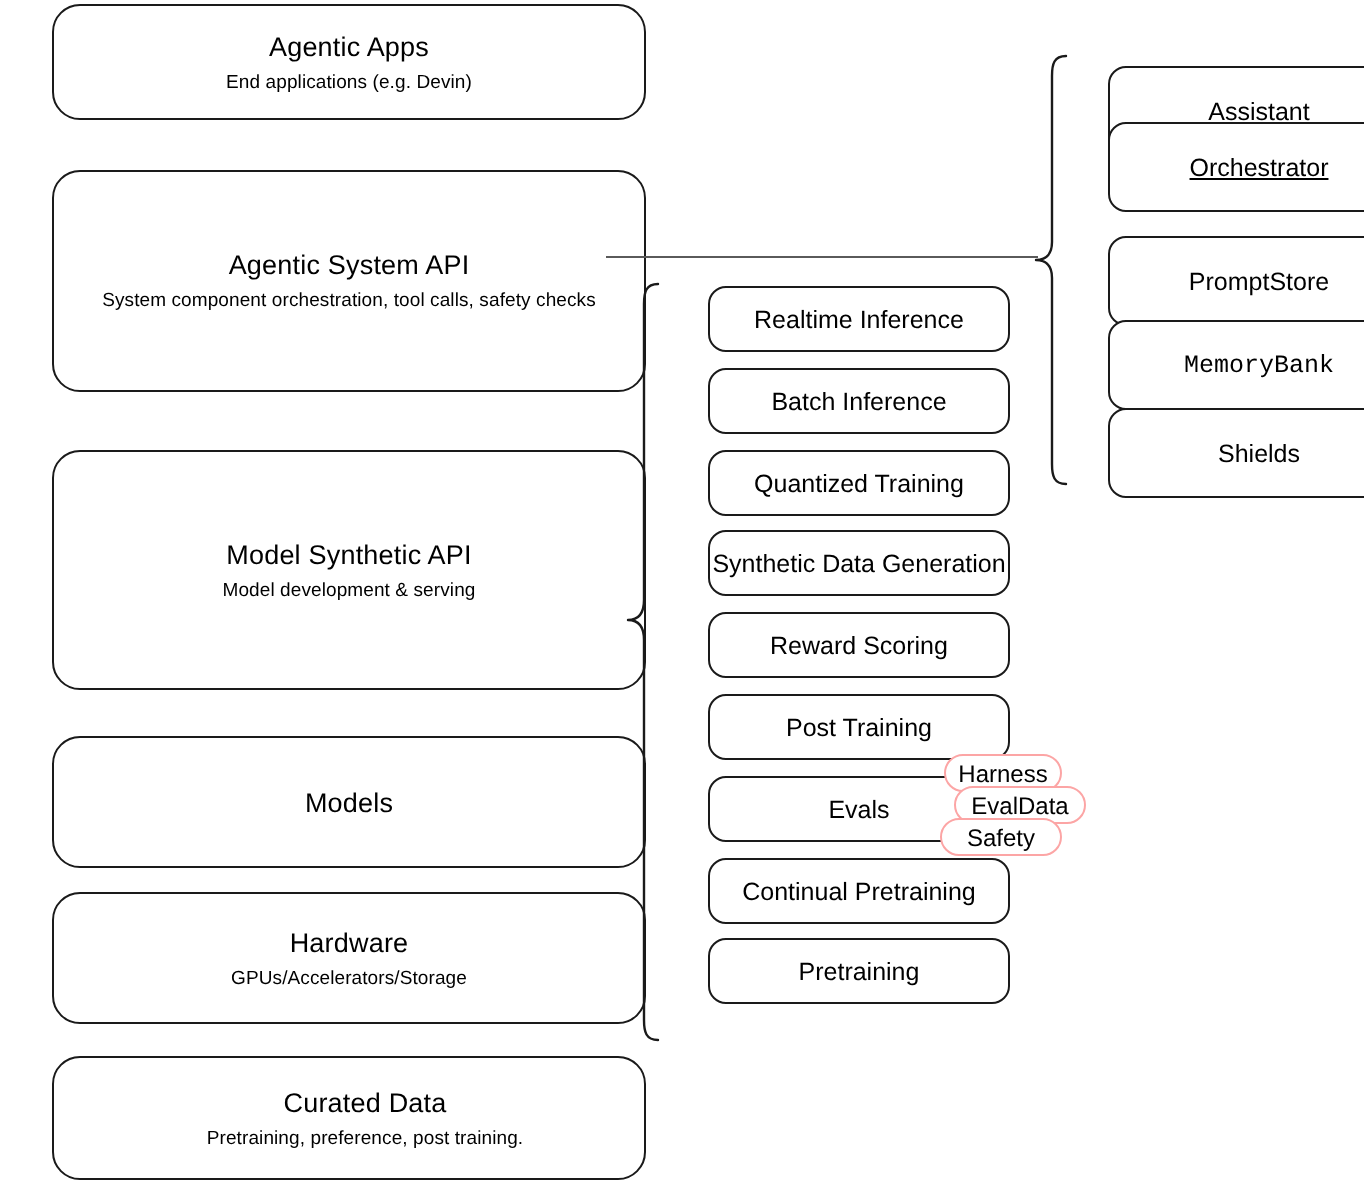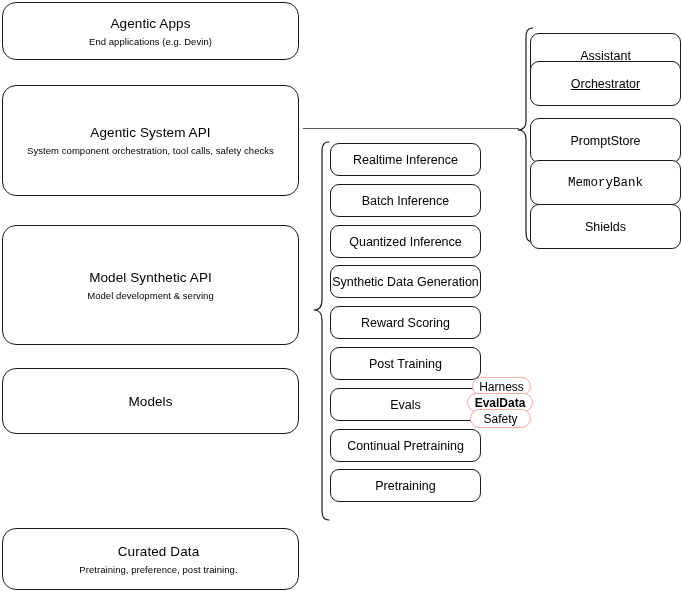--- a/index.html
+++ b/index.html
@@ -24,20 +24,21 @@
     box-sizing: border-box;
     border: 1px solid #1a1a1a;
     background: #ffffff;
     display: flex;
     flex-direction: column;
     align-items: center;
     justify-content: center;
     text-align: center;
     color: #000000;
     overflow: hidden;
+    margin-left: 24px;
   }
   
   .layer {
     border-radius: 14px;
     left: 2px;
     width: 297px;
   }
   .layer .title {
     font-size: 13.5px;
     line-height: 17px;
@@ -115,20 +116,24 @@
 
   <div class="node layer" style="top:225px; height:120px;">
     <div class="title">Model Synthetic API</div>
     <div class="subtitle">Model development &amp; serving</div>
   </div>
 
   <div class="node layer" style="top:368px; height:66px;">
     <div class="title">Models</div>
   </div>
 
+  <div class="node layer" style="top:446px; height:66px;">
+    <div class="title">Hardware</div>
+    <div class="subtitle">GPUs/Accelerators/Storage</div>
+  </div>
 
   <div class="node layer" style="top:528px; height:62px;padding-left:16px;">
     <div class="title">Curated Data</div>
     <div class="subtitle">Pretraining, preference, post training.</div>
   </div>
 
   <div class="hline" style="left:303px; top:128px; width:216px;"></div>
 
   <svg class="brace" style="left:302px; top:140px;" width="28" height="382" viewBox="0 0 28 382" aria-hidden="true">
     <path d="M 27 2
@@ -140,21 +145,21 @@
              C 20 376, 21 380, 27 380"></path>
   </svg>
 
   <div class="node cap" style="top:143px;">
     <span>Realtime Inference</span>
   </div>
   <div class="node cap" style="top:184px;">
     <span>Batch Inference</span>
   </div>
   <div class="node cap" style="top:225px;">
-    <span>Quantized Inference</span>
+    <span>Quantized Training</span>
   </div>
   <div class="node cap" style="top:265px;">
     <span>Synthetic Data Generation</span>
   </div>
   <div class="node cap" style="top:306px;">
     <span>Reward Scoring</span>
   </div>
   <div class="node cap" style="top:347px;">
     <span>Post Training</span>
   </div>
@@ -164,21 +169,21 @@
   <div class="node cap" style="top:388px;">
     <span>Evals</span>
   </div>
   <div class="node cap" style="top:469px;">
     <span>Pretraining</span>
   </div>
 
   <div class="pill" style="left:472px; top:377px; width:59px;">
     <span>Harness</span>
   </div>
-  <div class="pill" style="left:467px; top:393px; width:66px;font-weight:bold;">
+  <div class="pill" style="left:477px; top:393px; width:66px;">
     <span>EvalData</span>
   </div>
   <div class="pill" style="left:470px; top:409px; width:61px;">
     <span>Safety</span>
   </div>
 
   <svg class="brace" style="left:512px; top:26px;" width="22" height="218" viewBox="0 0 22 218" aria-hidden="true">
     <path d="M 21 2
              C 15 2, 14 6, 14 12
              L 14 95

